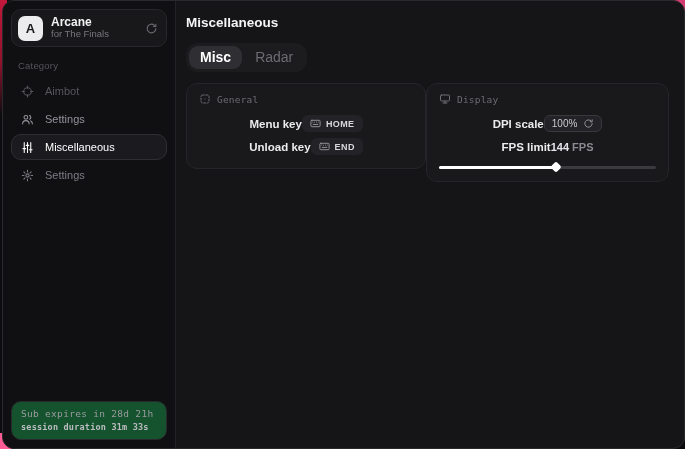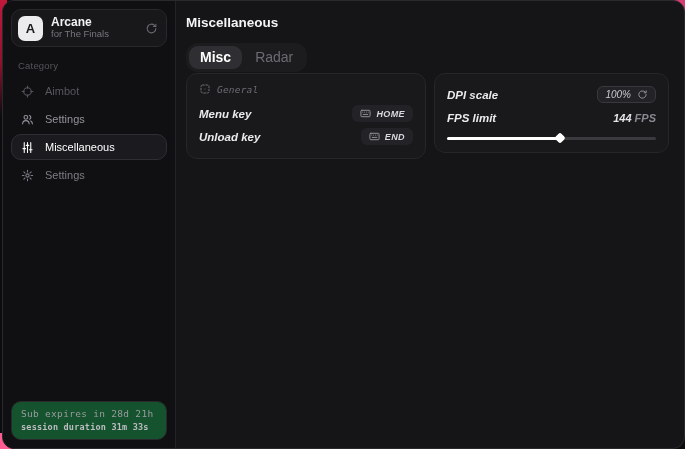--- a/index.html
+++ b/index.html
@@ -54,29 +54,29 @@
   .status-line2 { font-size:8.5px; font-weight:bold; color:#bcbcc2; margin-top:3px; letter-spacing:.2px; }
 
   
   .main { flex:1; padding:14px 15px 0 10px; display:flex; flex-direction:column; }
   .page-title { font-size:13.5px; font-weight:bold; color:#f5f5f7; }
   .tabbar { margin-top:13px; align-self:flex-start; background:#1c1c1f; border-radius:12px;
     padding:3px; display:flex; gap:2px; }
   .tab { font-size:14px; padding:3px 11px 4px; border-radius:9px; cursor:pointer; color:#6b6b72; }
   .tab.active { background:#2f2f33; color:#ffffff; font-weight:bold; }
 
-  .cards { display:flex; gap:8px; margin-top:1px; align-items:flex-start;font-style:italic; }
+  .cards { display:flex; gap:0; margin-top:11px; align-items:flex-start; }
   .card { background:#19191c; border:1px solid #26262a; border-radius:11px; padding:9px 12px 10px; }
   .card-general { width:240px; }
   .card-display { flex:1; }
   .card-header { display:flex; align-items:center; gap:6px; color:#6c6c72;
     font-size:9.5px; margin-bottom:7px; letter-spacing:.2px; }
   .card-header svg { width:12px; height:12px; }
 
-  .row { height:23px; display:flex; align-items:center; justify-content:space-between; }
+  .row { height:23px; display:flex; align-items:center; justify-content:center; }
   .row-label { font-size:11.5px; font-weight:bold; color:#ebebed; }
   .row-label.dim { color:#55555a; }
 
   .keybind-btn { background:#232327; border-radius:6px; padding:3px 8px; display:flex;
     align-items:center; gap:5px; cursor:pointer; }
   .keybind-btn svg { width:11px; height:11px; color:#9a9aa0; }
   .keybind-btn .key { font-size:9px; font-weight:bold; color:#d8d8dc; letter-spacing:.4px; }
 
   .crosshair-controls { display:flex; align-items:center; gap:8px; }
   .gear-btn { color:#8d8d93; font-size:13px; line-height:1; cursor:pointer; }
@@ -203,20 +203,27 @@
               <rect x="2" y="5" width="20" height="14" rx="2"></rect>
                 <path d="M6 9h.01M10 9h.01M14 9h.01M18 9h.01M7 14h10"></path>
             </svg>
             <span class="key">END</span>
           </div>
         </div>
 
       </div>
 
       <div class="card card-display">
+        <div class="card-header mono">
+          <svg viewBox="0 0 24 24" fill="none" stroke="currentColor" stroke-width="2" stroke-linecap="round">
+            <rect x="3" y="4" width="18" height="12" rx="2"></rect>
+              <path d="M8 20h8M12 16v4"></path>
+          </svg>
+          <span>Display</span>
+        </div>
 
         <div class="row">
           <span class="row-label">DPI scale</span>
           <div class="select-btn">
             <span class="val">100%</span>
             <svg viewBox="0 0 24 24" fill="none" stroke="currentColor" stroke-width="2" stroke-linecap="round">
               <path d="M20 12a8 8 0 1 1-2.4-5.7"></path>
                 <path d="M20 4v4.3h-4.3"></path>
             </svg>
           </div>

